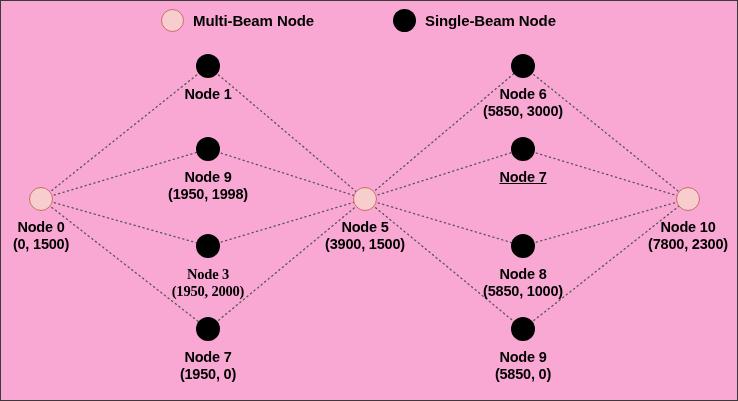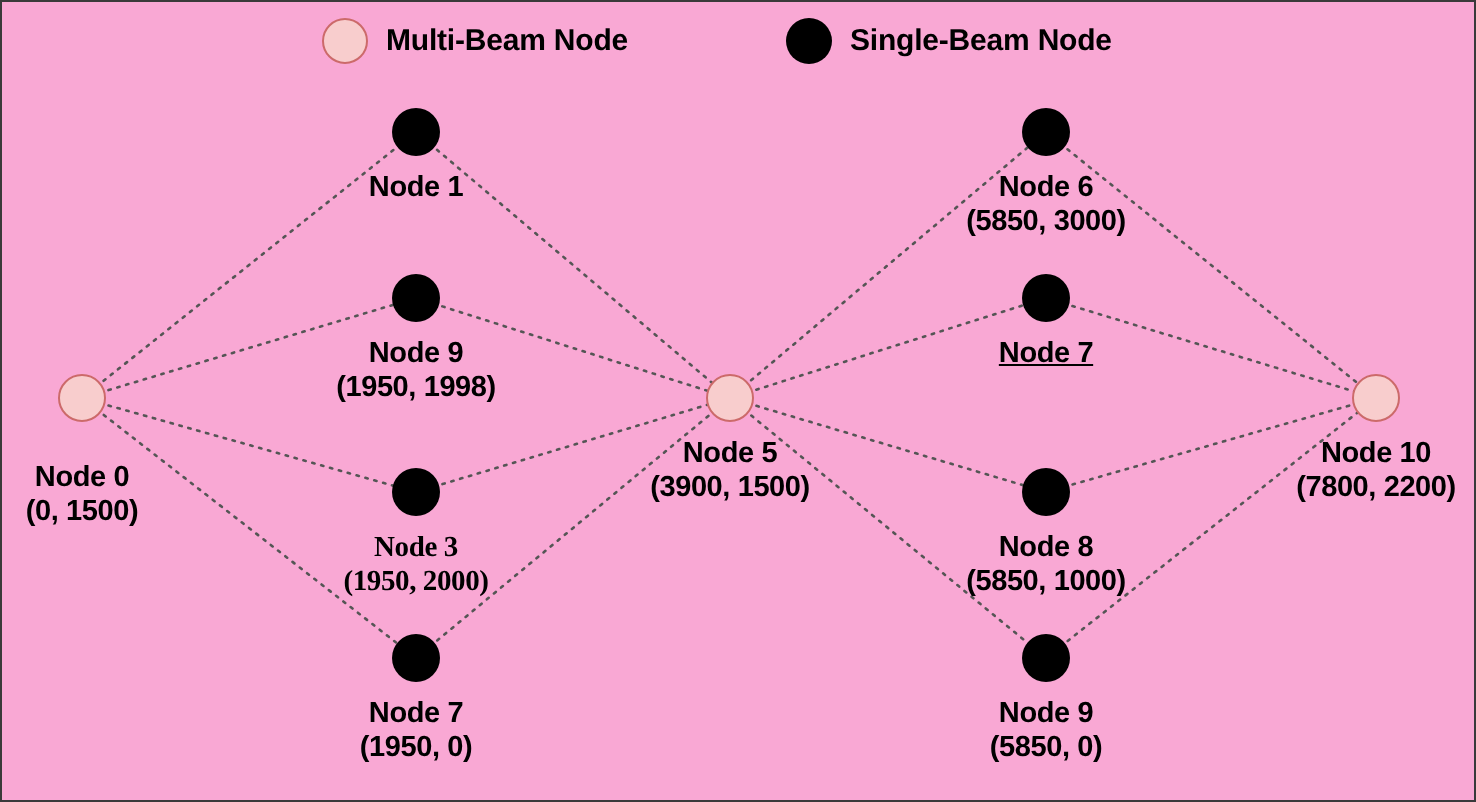--- a/index.html
+++ b/index.html
@@ -117,21 +117,21 @@
       <span class="legend-label">Multi-Beam Node</span>
     </div>
     <div class="legend-entry single">
       <span class="legend-marker single"></span>
       <span class="legend-label">Single-Beam Node</span>
     </div>
   </div>
 
   <div id="node-layer">
       <div class="node multi" style="left: 40px; top: 198px;"></div>
-      <div class="node-label" style="left: 40px; top: 218px; margin-top: 12px;">
+      <div class="node-label" style="left: 40px; top: 218px;">
         <div>Node 0</div>
         <div>(0, 1500)</div>
       </div>
       <div class="node single" style="left: 207px; top: 65px;"></div>
       <div class="node-label" style="left: 207px; top: 85px;">
         <div>Node 1</div>
       </div>
       <div class="node single" style="left: 207px; top: 148px;"></div>
       <div class="node-label" style="left: 207px; top: 168px;">
         <div>Node 9</div>
@@ -167,17 +167,17 @@
         <div>(5850, 1000)</div>
       </div>
       <div class="node single" style="left: 522px; top: 328px;"></div>
       <div class="node-label" style="left: 522px; top: 348px;">
         <div>Node 9</div>
         <div>(5850, 0)</div>
       </div>
       <div class="node multi" style="left: 687px; top: 198px;"></div>
       <div class="node-label" style="left: 687px; top: 218px;">
         <div>Node 10</div>
-        <div>(7800, 2200)</div>
+        <div>(7800, 2300)</div>
       </div>
     </div>
 
 </div>
 
 </body></html>

